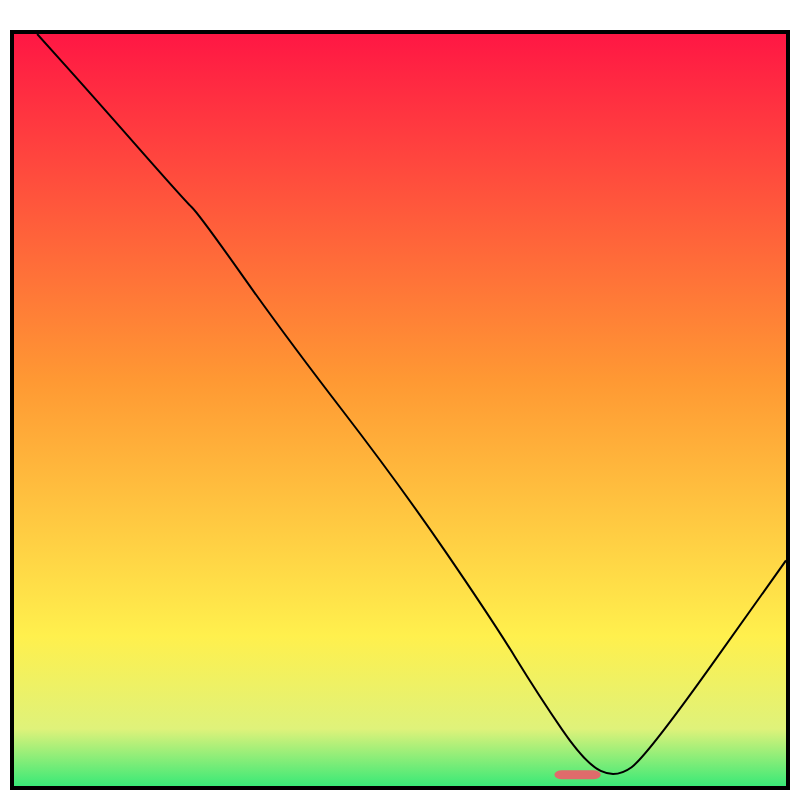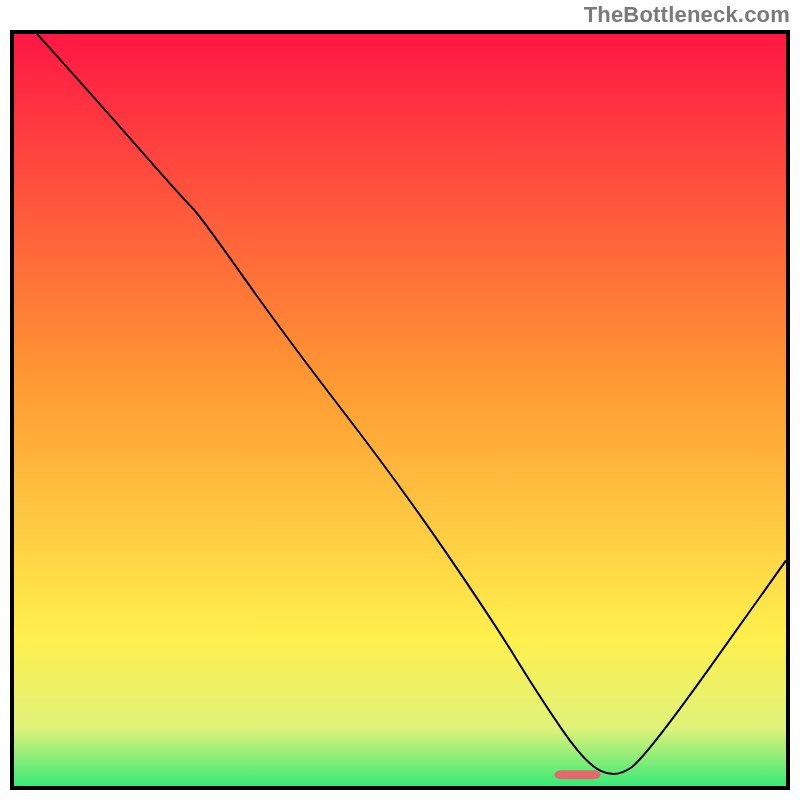--- a/index.html
+++ b/index.html
@@ -49,21 +49,20 @@
     inset: 0;
     width: 100%;
     height: 100%;
   }
 </style>
 </head>
 <body>
 
 <div class="frame">
 
-  <div class="watermark">TheBottleneck.com</div>
 
   <div class="plot-outer" style="border-color: rgb(0, 0, 0);">
     <div class="plot-inner">
 
       <svg class="gradient-bg" viewBox="0 0 100 100" preserveAspectRatio="none">
         <defs>
           <linearGradient id="bg-grad" x1="0" y1="0" x2="0" y2="1">
               <stop offset="0.0%" stop-color="#ff1744"></stop>
               <stop offset="45.0%" stop-color="#ff9933"></stop>
               <stop offset="78.0%" stop-color="#fff04d"></stop>

